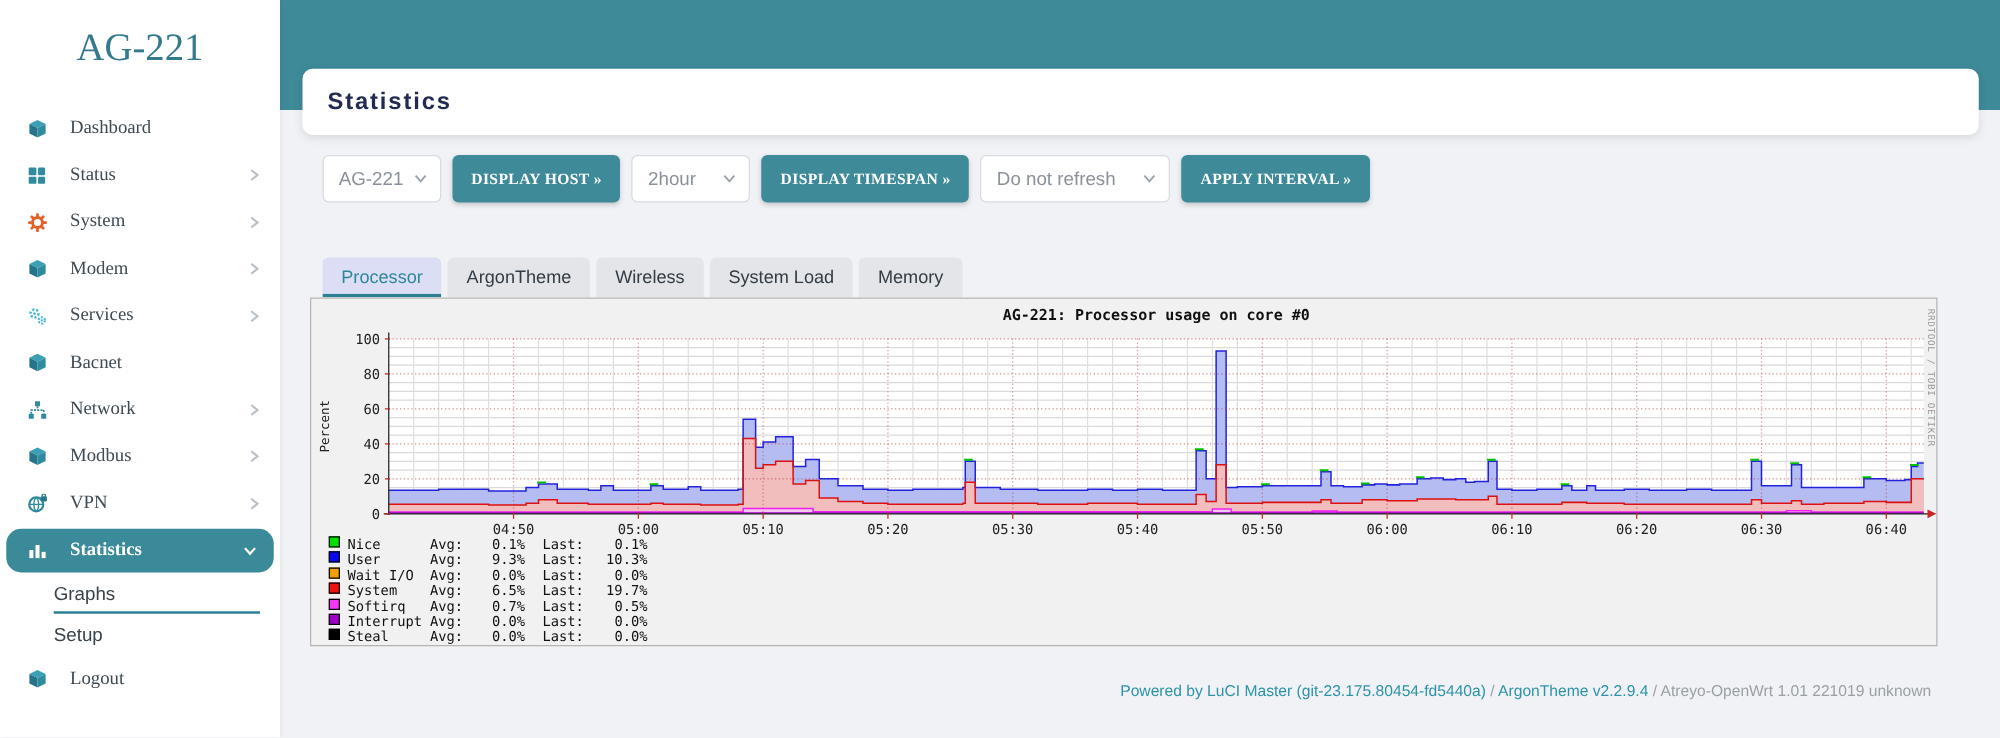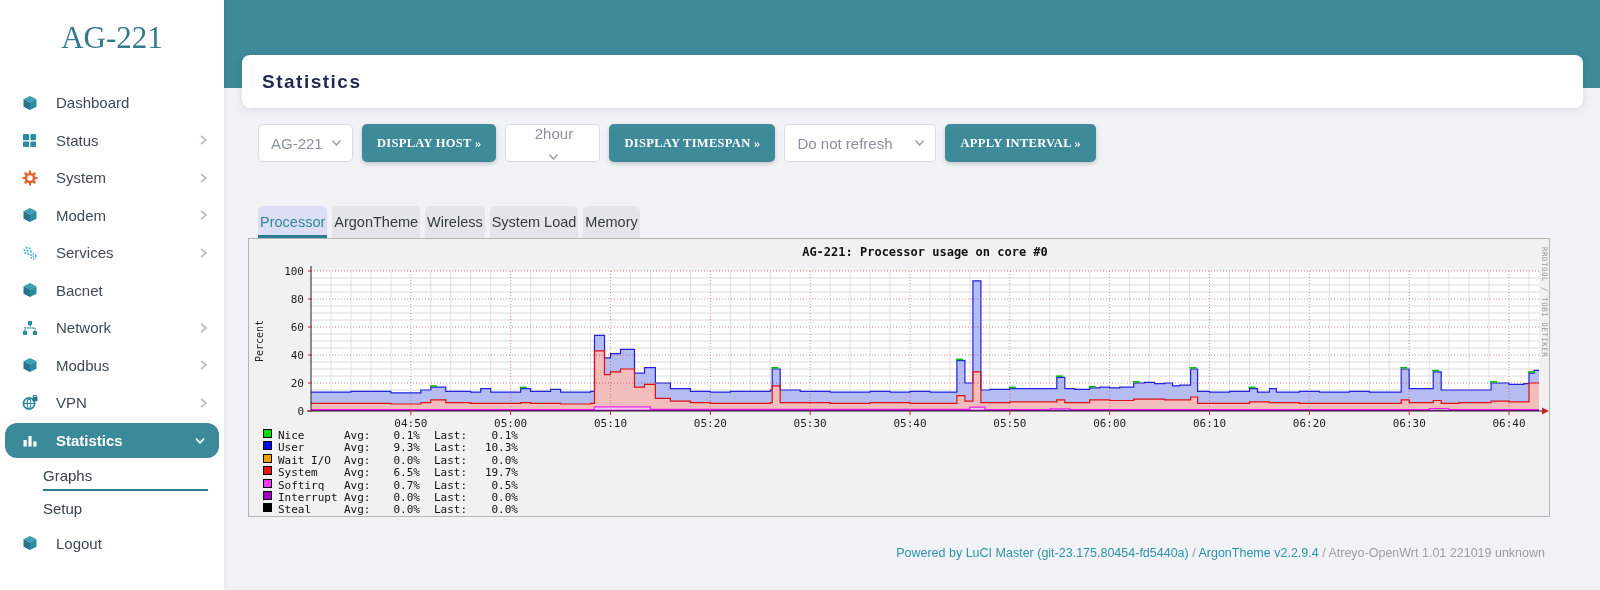--- a/index.html
+++ b/index.html
@@ -15,21 +15,21 @@
   .logo {
     height: 76px; display: flex; align-items: center; justify-content: center;
     font-family: "Liberation Serif", serif; font-size: 31px; color: #35798f;
   }
   .nav { padding-top: 8px; }
   .side-item {
     height: 37.5px; display: flex; align-items: center;
     padding: 0 16px 0 22px; color: #3f4a53; font-size: 15px; cursor: pointer;
   }
   .side-item .icon { width: 17px; margin-right: 17px; display: flex; align-items: center; }
-  .side-item .lbl { flex: 1; }
+  .side-item .lbl { flex: 1; font-family: Liberation Serif, serif; }
   .side-item .chev { display: flex; align-items: center; }
   .side-item.active {
     background: #3a8a99; color: #ffffff; border-radius: 12px;
     margin: 1px 5px; height: 35px; padding: 0 13px 0 17px; font-weight: bold;
   }
   .submenu-item {
     height: 33px; display: flex; align-items: center; padding-left: 43px;
     color: #39424a; font-size: 15px; cursor: pointer; position: relative;
   }
   .submenu-item.active::after {
@@ -45,32 +45,32 @@
   }
   .title-card h1 { font-size: 19px; font-weight: bold; letter-spacing: 1.5px; color: #222a54; }
   
   .controls { position: absolute; left: 258px; top: 124px; display: flex; gap: 9px; align-items: center; z-index: 2; }
   .select {
     height: 38px; background: #fff; border: 1px solid #d8dbe0; border-radius: 5px;
     display: flex; align-items: center; justify-content: space-between;
     padding: 0 10px 0 12px; color: #8a919c; font-size: 15px; cursor: pointer;
   }
   .select.w-host { width: 95px; }
-  .select.w-span { width: 95px; flex-direction: column; }
+  .select.w-span { width: 95px; }
   .select.w-refresh { width: 152px; }
   .btn {
     height: 38px; background: #3e8a99; color: #fff; border: none; border-radius: 5px;
     font-family: Liberation Serif, serif; font-weight: bold; font-size: 12.5px;
     padding: 0 15px; letter-spacing: 0.3px; cursor: pointer;
     box-shadow: 0 2px 4px rgba(0,0,0,0.18);
   }
   
   .tabs { position: absolute; left: 258px; top: 206px; display: flex; gap: 5px; z-index: 2; }
   .tab {
-    height: 32px; padding: 0 2px; display: flex; align-items: center;
+    height: 32px; padding: 0 15px; display: flex; align-items: center;
     background: #e3e5e9; border-radius: 5px 5px 0 0; font-size: 14.5px; color: #333c44; cursor: pointer;
   }
   .tab.active {
     background: #dcdef5; color: #2e8799; border-bottom: 3px solid #2c7f92; padding-top: 3px;
   }
   
   .graph-panel {
     position: absolute; left: 248px; top: 238px; width: 1302px; height: 279px;
     background: #f1f1f1; border: 1px solid #b5b5b5; z-index: 2;
   }

